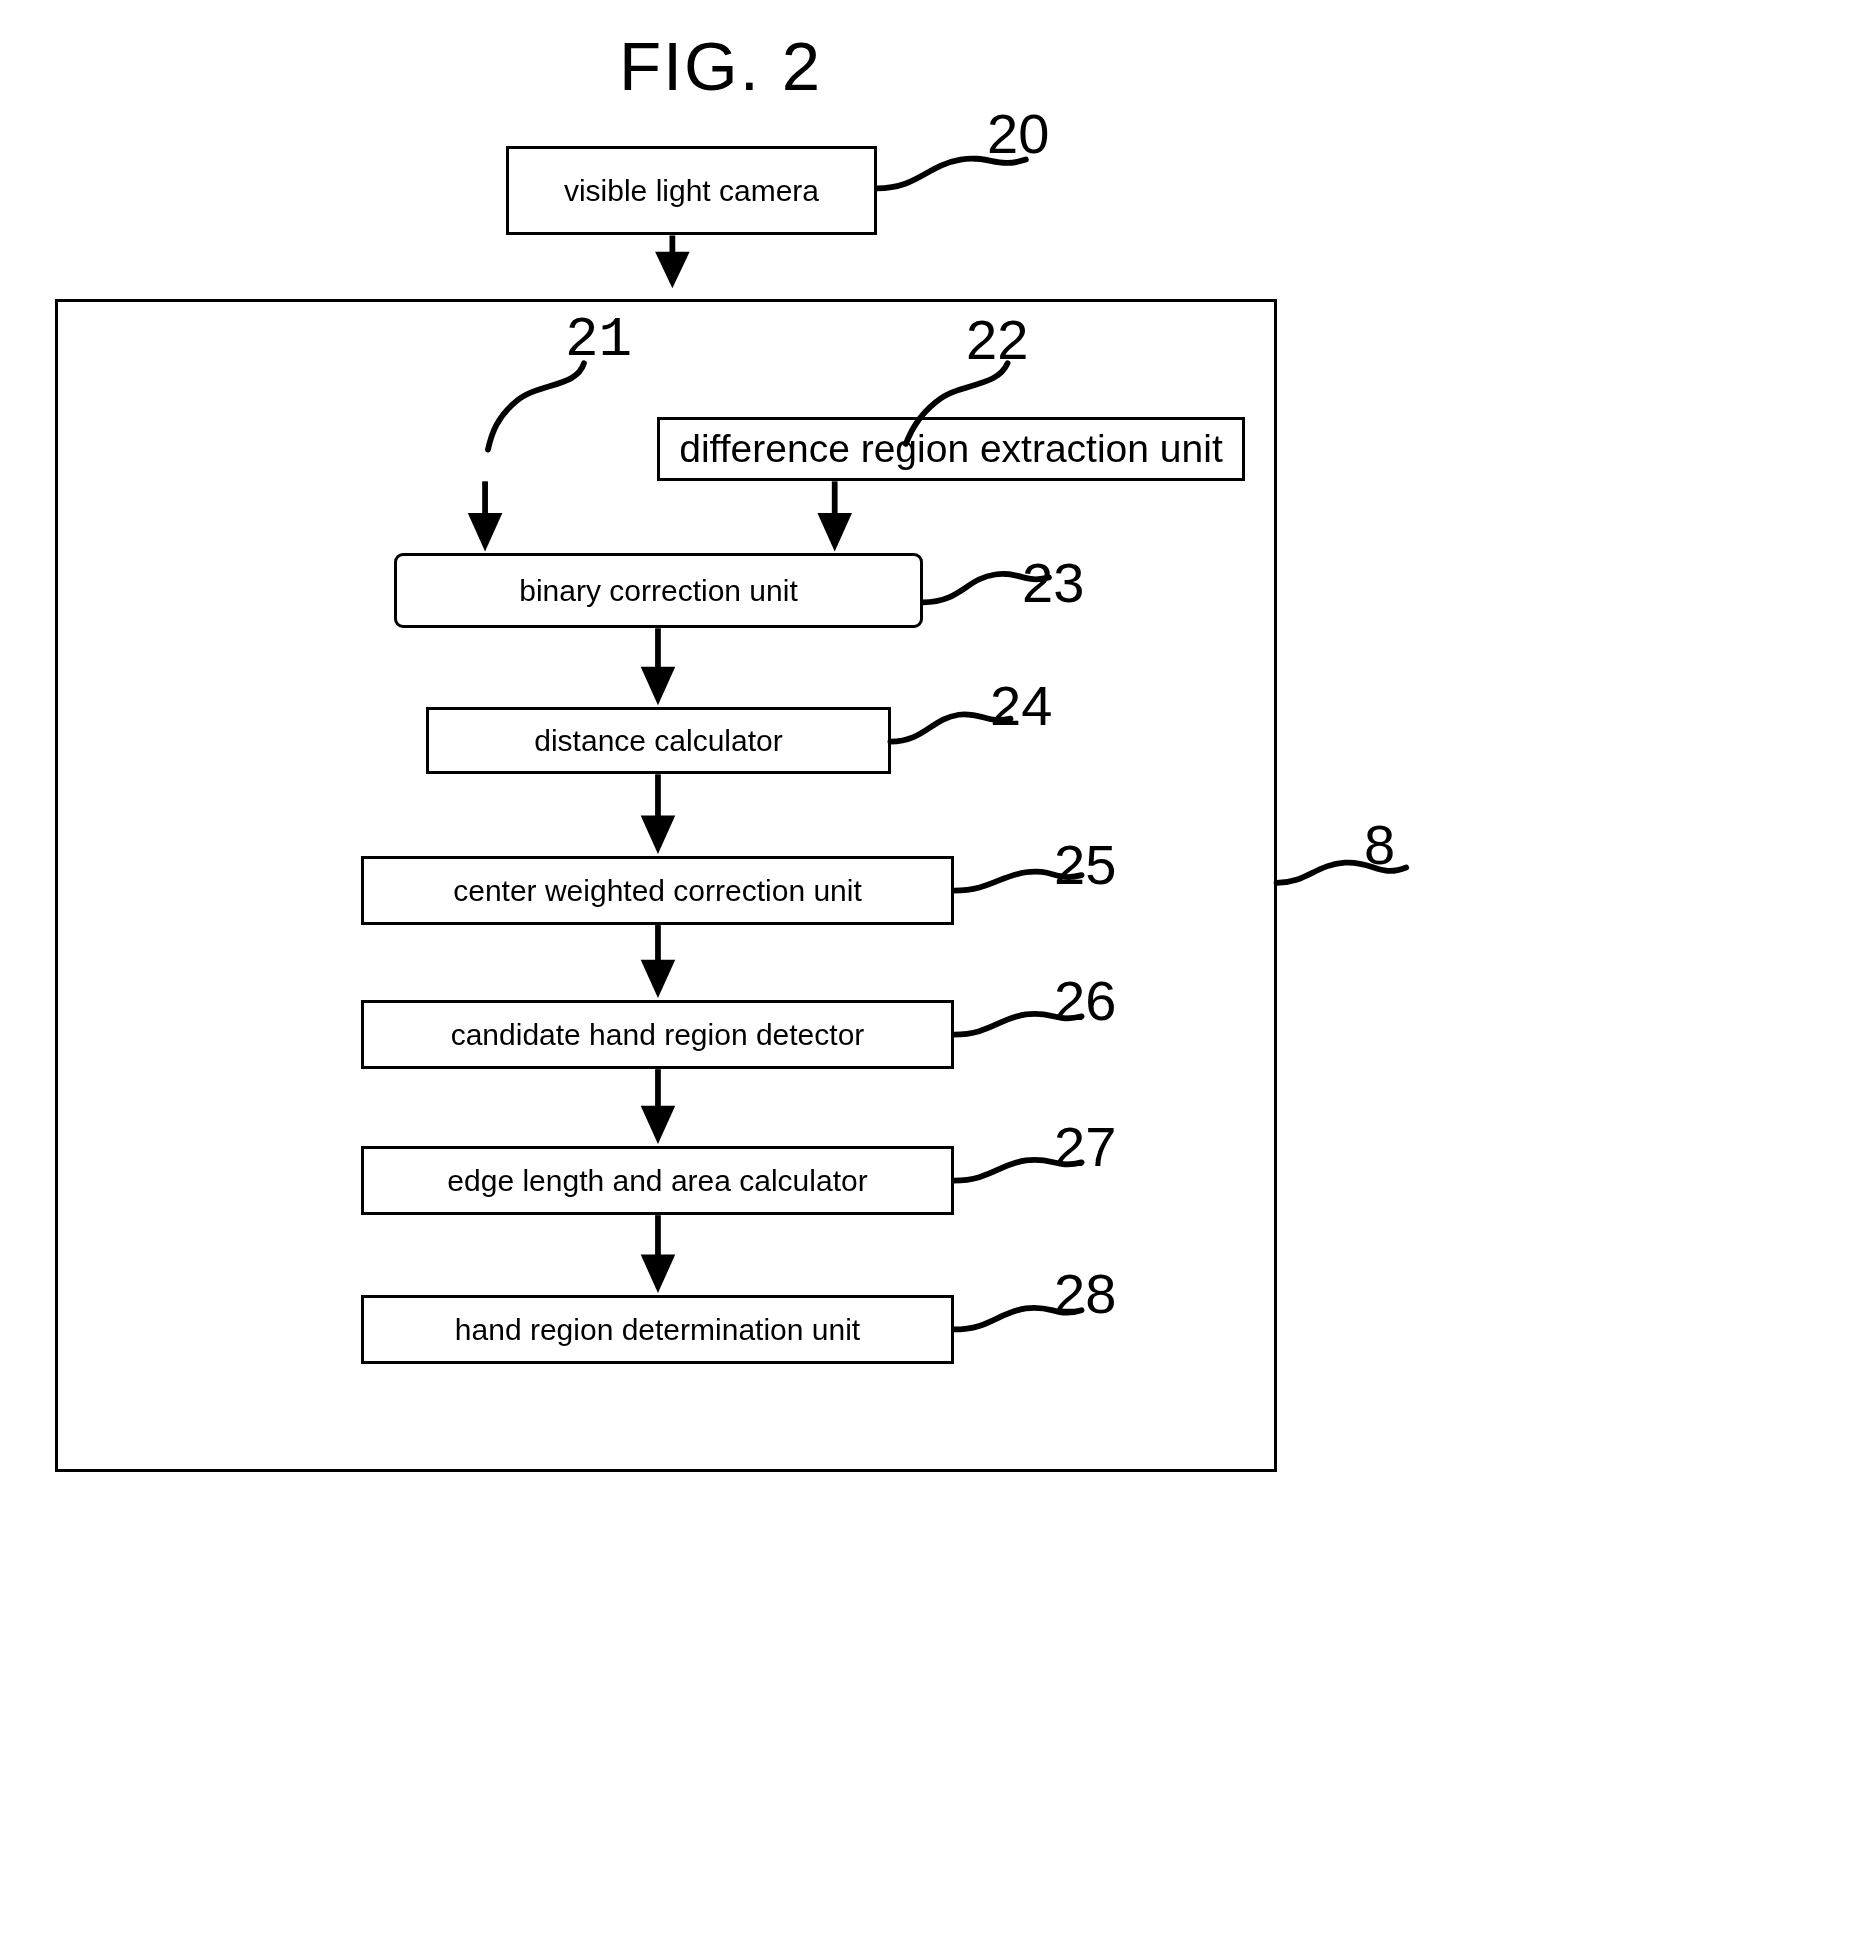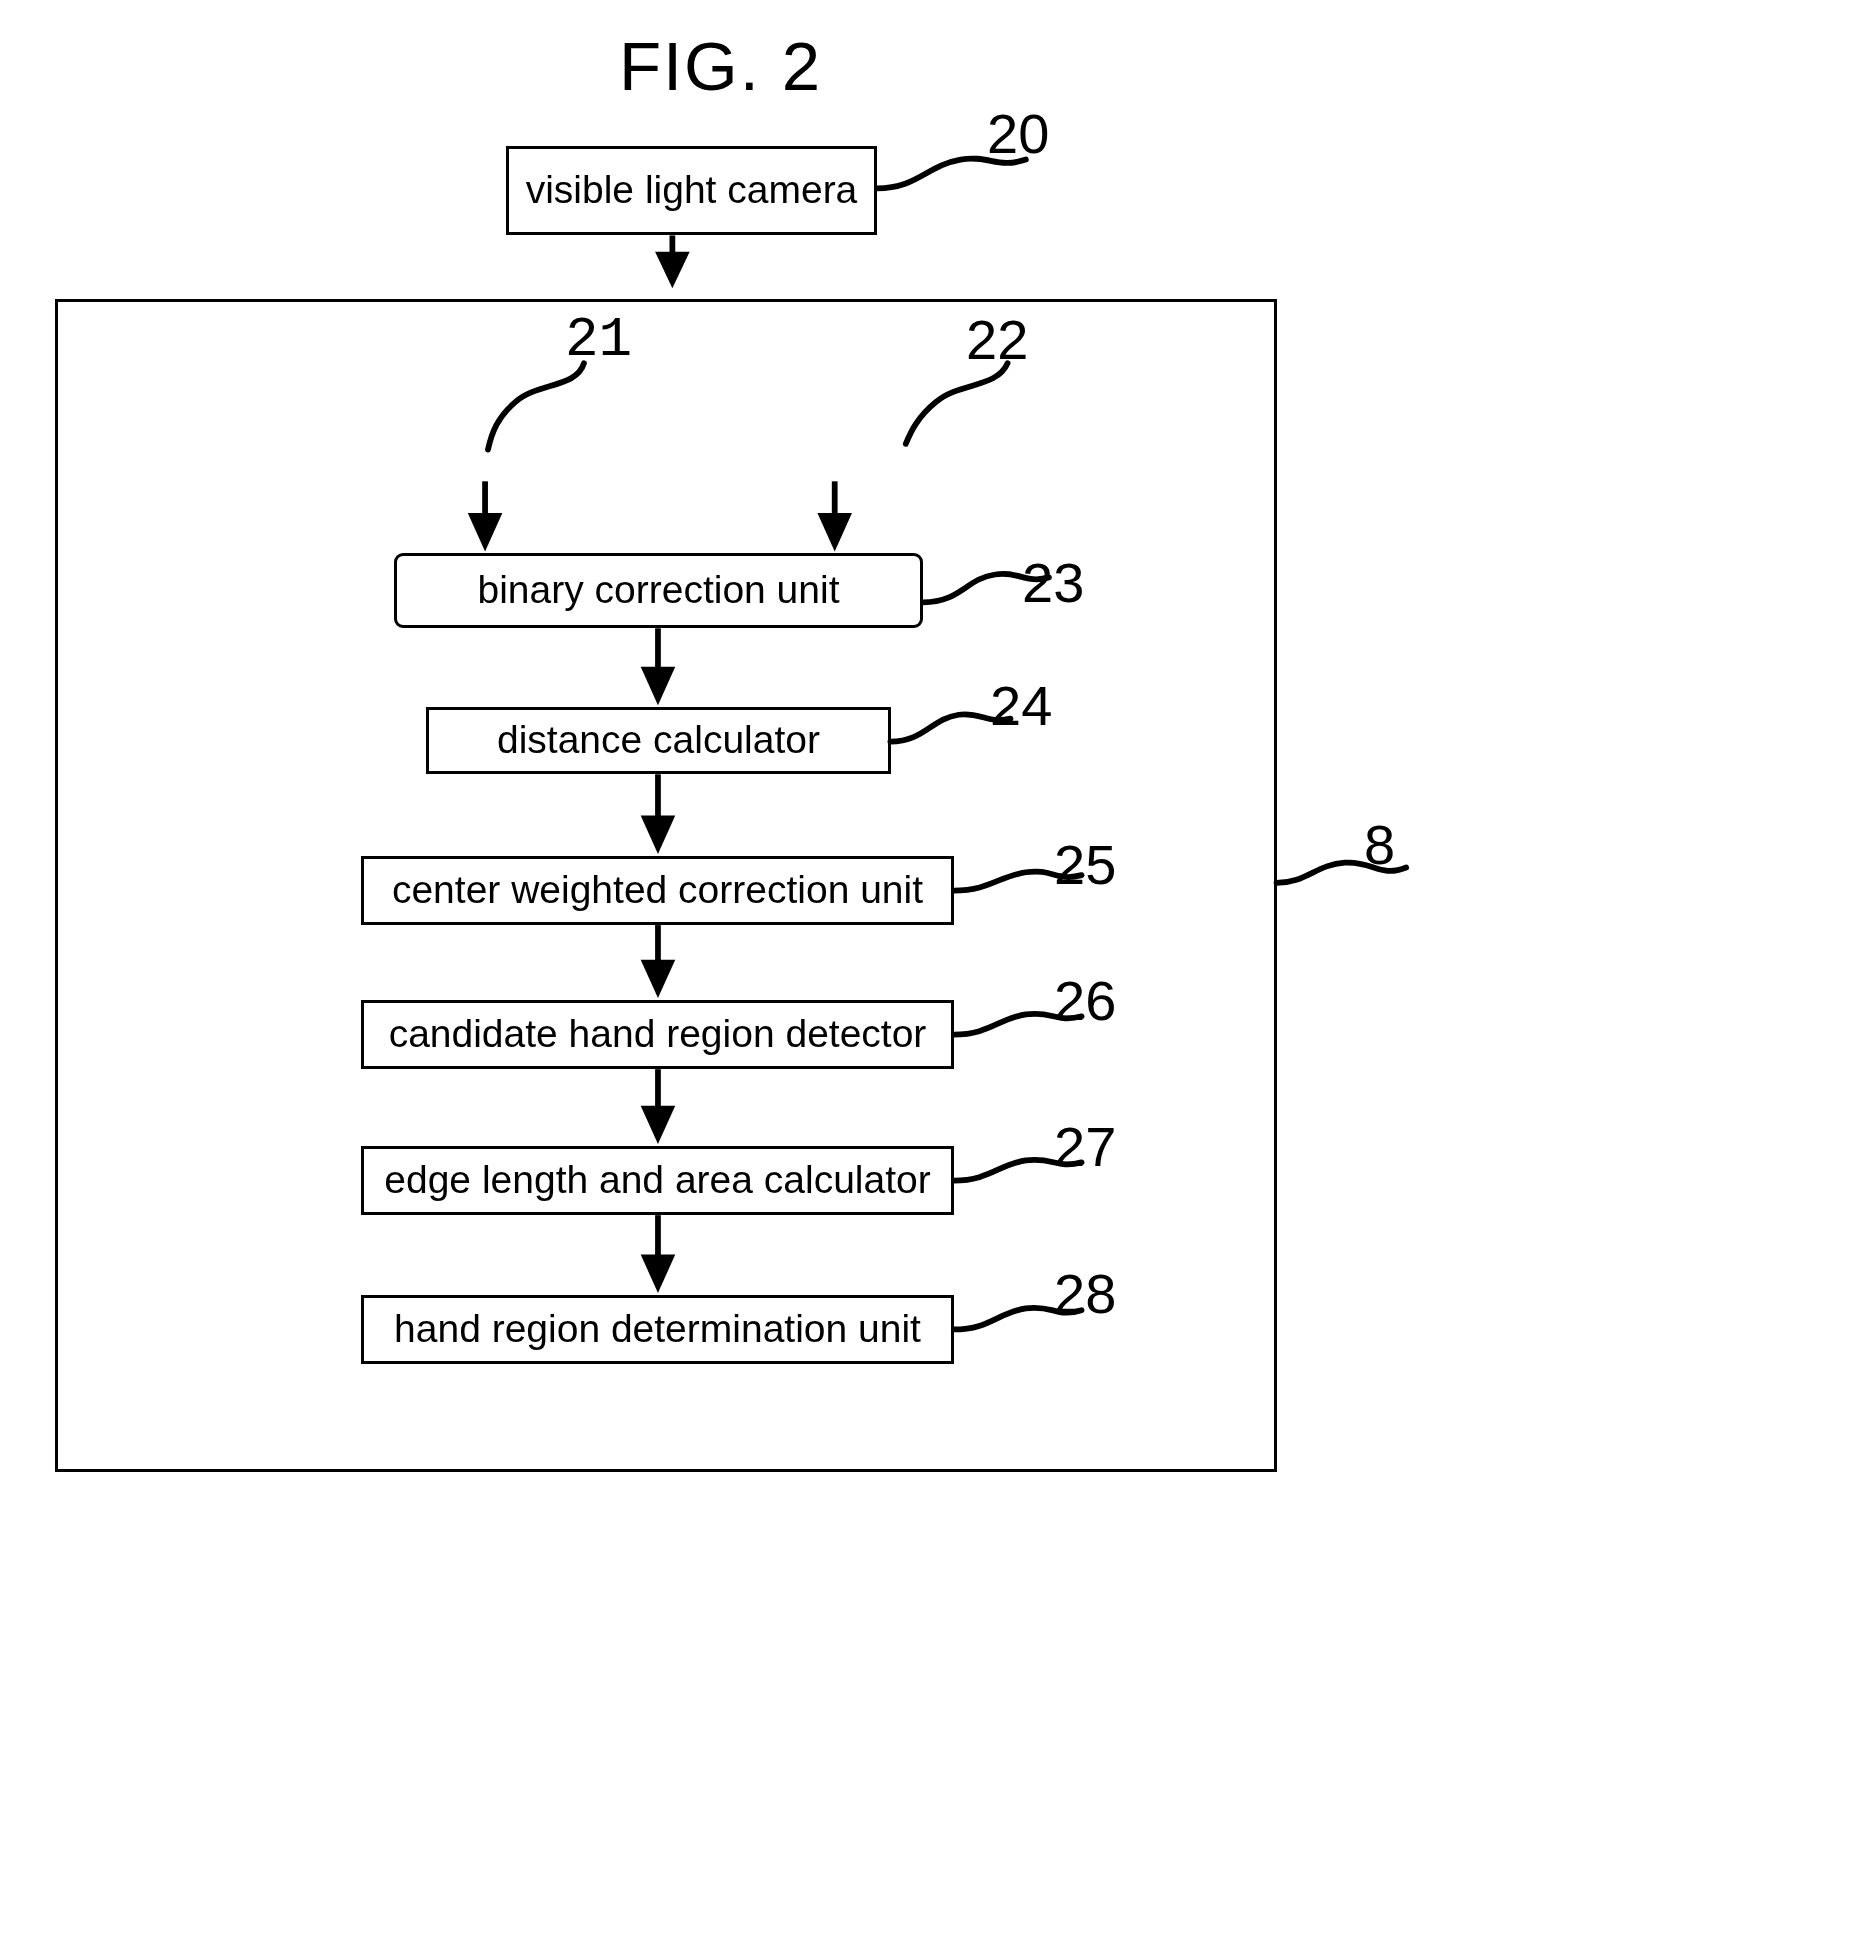--- a/index.html
+++ b/index.html
@@ -38,21 +38,21 @@
 
   
   .box {
     position: absolute;
     box-sizing: border-box;
     border: 3.8px solid #000;
     background: #ffffff;
     display: flex;
     align-items: center;
     justify-content: center;
-    font-size: 39px;
+    font-size: 30px;
     line-height: 1.1;
     white-space: nowrap;
     font-family: "Liberation Sans", sans-serif;
   }
 
   
   .outer-container {
     position: absolute;
     box-sizing: border-box;
     border: 3.8px solid #000;
@@ -91,20 +91,23 @@
 
   <div class="fig-title">FIG. 2</div>
 
   <div class="outer-container"></div>
 
   <div class="box" style="left:506px; top:146px; width:371px; height:89px;">
     <span>visible light camera</span>
   </div>
 
 
+  <div class="box" style="left:657px; top:417px; width:588px; height:64px; font-size:39px;">
+    <span>difference region extraction unit</span>
+  </div>
 
   <div class="box" style="left:394px; top:553px; width:529px; height:75px;border-radius:9px;">
     <span>binary correction unit</span>
   </div>
 
   <div class="box" style="left:426px; top:707px; width:465px; height:67px;">
     <span>distance calculator</span>
   </div>
 
   <div class="box" style="left:361px; top:856px; width:593px; height:69px;">

